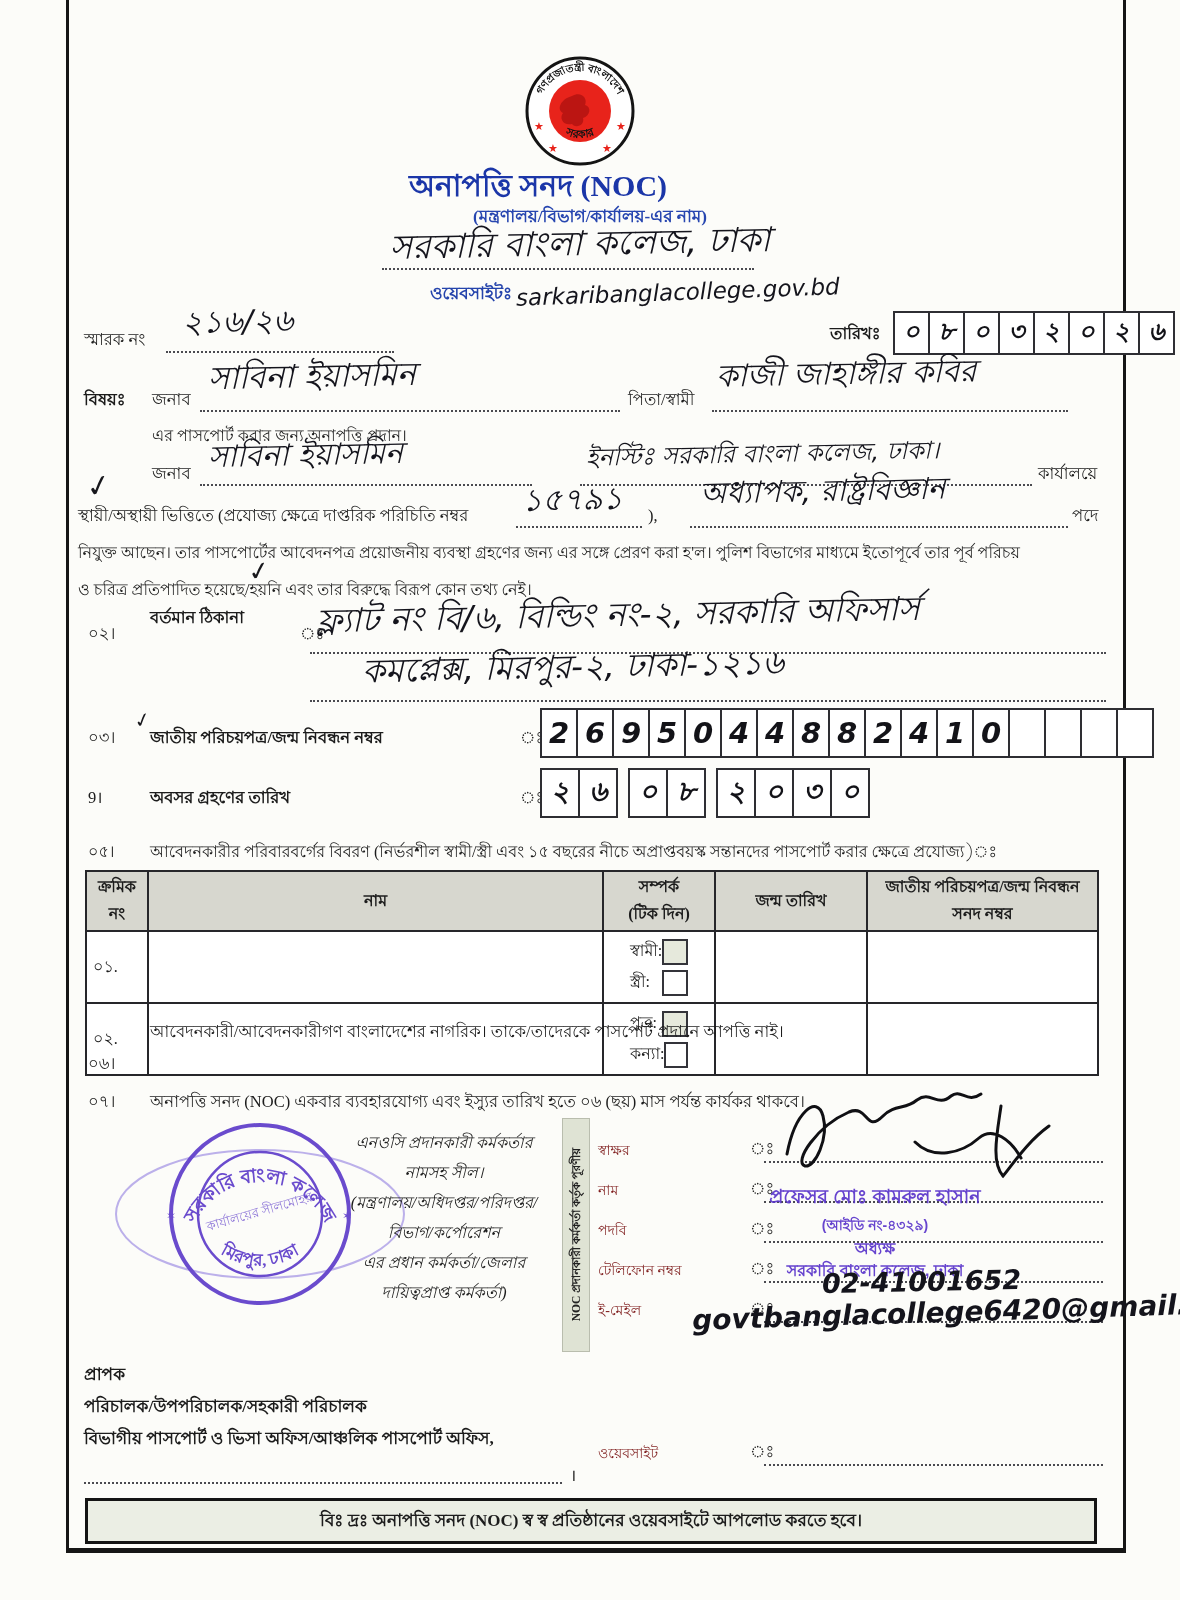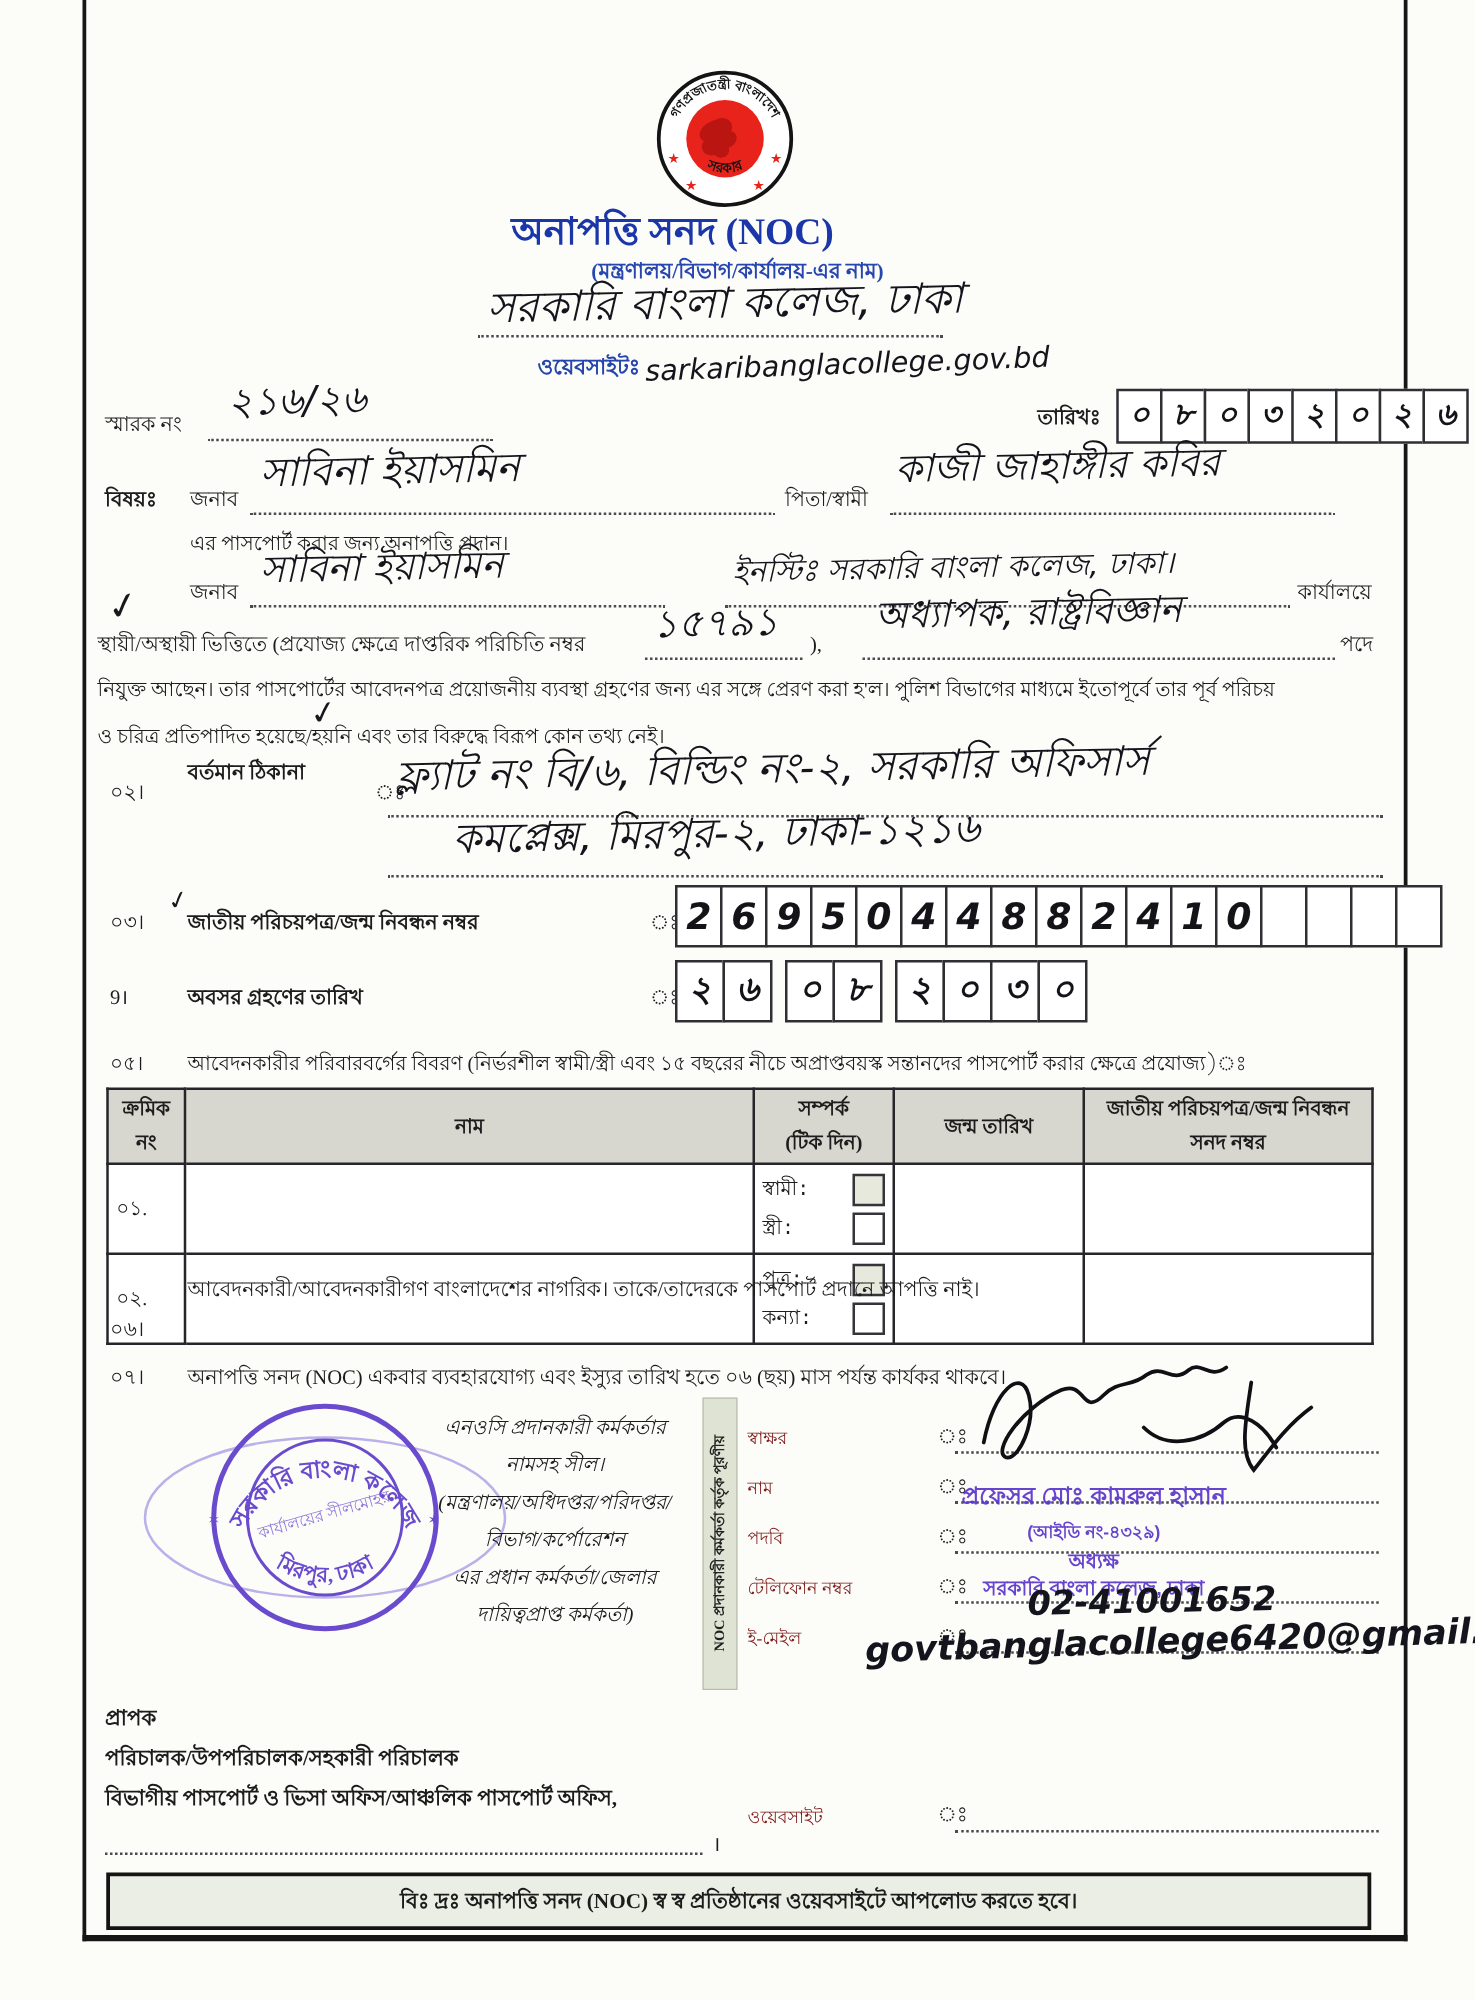--- a/index.html
+++ b/index.html
@@ -13,21 +13,21 @@
   .hw{position:absolute;font-family:"DejaVu Sans",sans-serif;font-style:italic;font-weight:500;color:#14141c;white-space:nowrap;transform:rotate(-1.2deg);line-height:1;}
   .dots{position:absolute;height:2px;border-bottom:2px dotted #4a4a50;}
   .boxrow{position:absolute;display:flex;gap:0;}
   .dbox{border:2px solid #2e2e33;margin-left:-2px;display:flex;align-items:center;justify-content:center;background:#fff;}
   .dbox:first-child{margin-left:0;}
   .hwd{font-family:"DejaVu Sans",sans-serif;font-style:italic;font-weight:600;color:#131318;}
   .check{position:absolute;color:#17171c;font-weight:bold;font-family:"DejaVu Sans",sans-serif;}
   table.ftable{border-collapse:collapse;width:1012px;table-layout:fixed;background:#fff;}
   table.ftable th,table.ftable td{border:2px solid #26262a;font-family:"Liberation Serif",serif;color:#1c1c1c;font-size:16px;padding:2px 6px;vertical-align:middle;}
   table.ftable th{background:#d7d7cf;font-weight:bold;text-align:center;}
-  .relline{display:flex;align-items:center;justify-content:space-between;margin:4px 0;font-family:Liberation Mono, monospace;}
+  .relline{display:flex;align-items:center;justify-content:space-between;margin:4px 20px;}
   .cbox{width:22px;height:22px;border:2px solid #34343a;background:#fff;display:inline-block;}
   .cbox.tint{background:#e6e9dc;}
   .sigrow{position:absolute;display:flex;align-items:flex-end;width:505px;}
   .siglabel{font-family:"Liberation Serif",serif;font-size:14px;color:#7f1d1d;width:152px;white-space:nowrap;}
   .sigcolon{font-family:"Liberation Serif",serif;font-size:16.5px;color:#1c1c1c;width:14px;}
   .sigdots{flex:1;border-bottom:2px dotted #4a4a50;height:4px;}
   .stamp-purple{position:absolute;color:#5a35cb;font-family:Liberation Sans, sans-serif;font-weight:bold;text-align:center;white-space:nowrap;opacity:.92;}
   .strip{position:absolute;background:#dfe3d4;border:1px solid #b9bdae;display:flex;align-items:center;justify-content:center;}
   .striptext{writing-mode:vertical-rl;transform:rotate(180deg);font-family:"Liberation Serif",serif;font-size:11.5px;font-weight:bold;color:#222;white-space:nowrap;}
   .footerbox{position:absolute;left:85px;top:1498px;width:1006px;height:40px;border:3px solid #141414;background:#ebeee4;display:flex;align-items:center;justify-content:center;}

